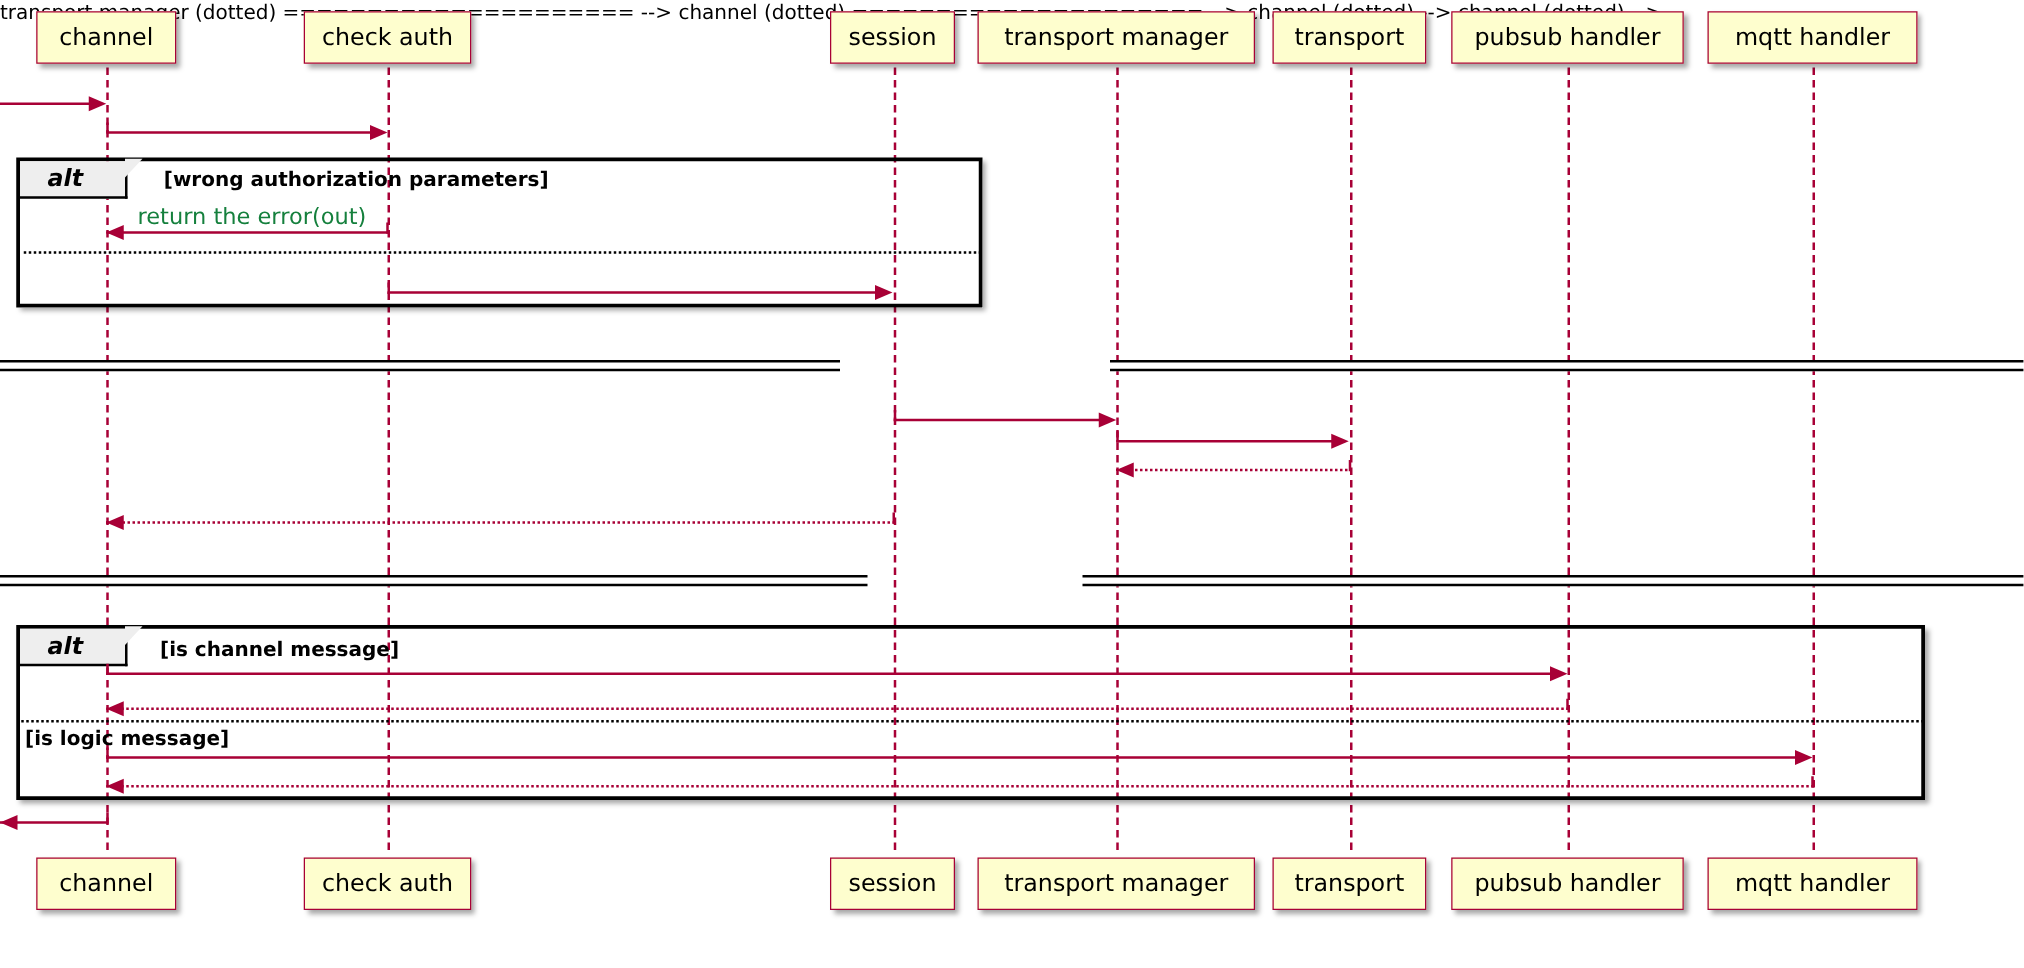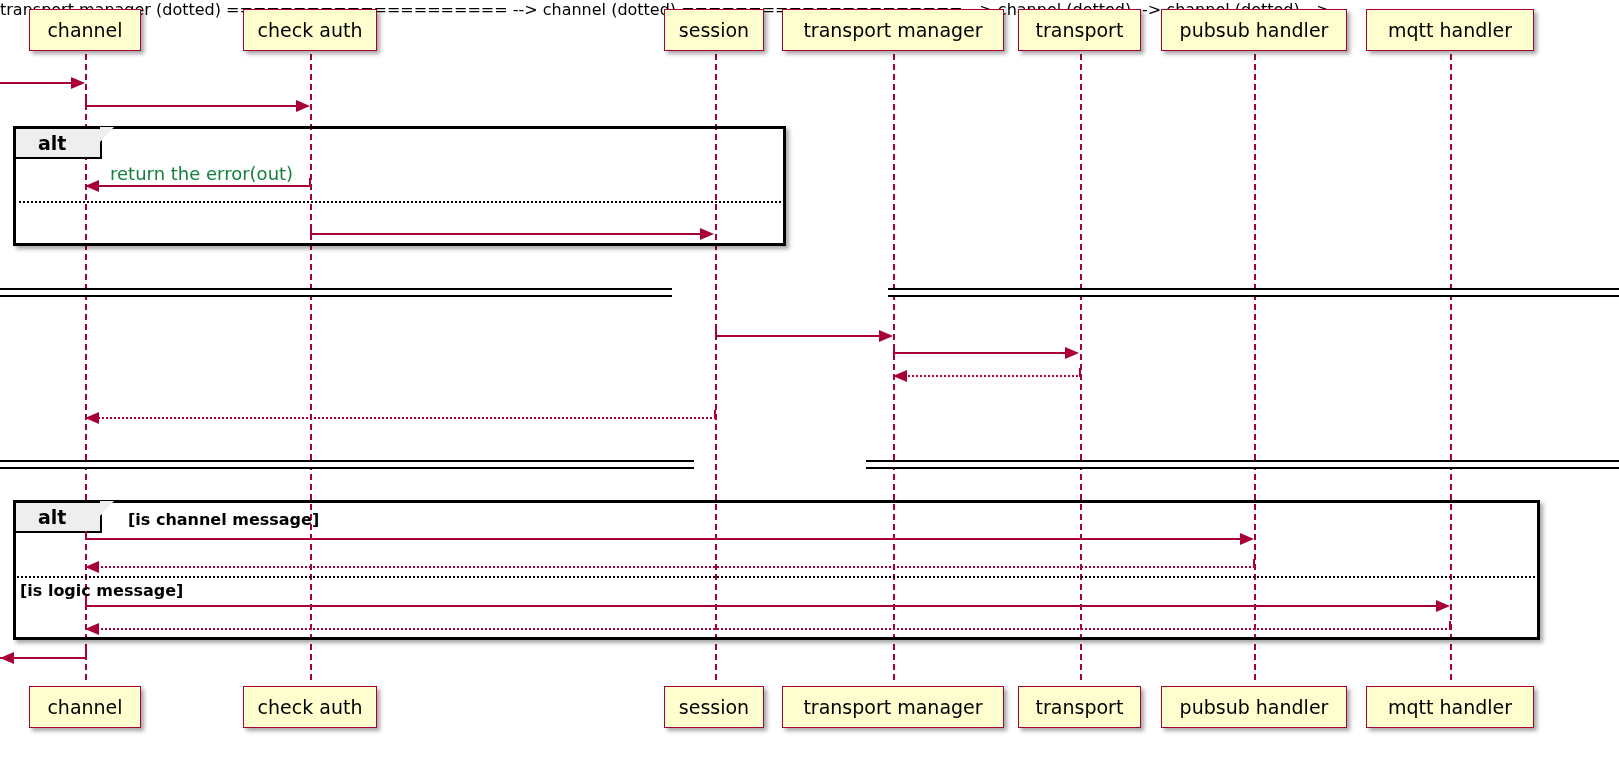--- a/index.html
+++ b/index.html
@@ -93,20 +93,21 @@
     background: #EEEEEE;
     border-right: 2px solid #000000;
     border-bottom: 2px solid #000000;
     font-size: 19px;
     font-weight: bold;
     color: #000000;
     display: flex;
     align-items: center;
     padding-left: 22px;
     height: 30px;
+    font-style: italic;
   }
   .group-tab::after {
     content: "";
     position: absolute;
     right: -14px;
     top: -2px;
     width: 0;
     height: 0;
     border-top: 15px solid #EEEEEE;
     border-right: 14px solid transparent;
@@ -194,20 +195,21 @@
   
   <div class="arrow-stub" style="left:85px; top:98px; height:8px;"></div>
   <div class="arrow-line" style="left:85px; top:105px; width:214px;"></div>
   <div class="arrow-head right" style="left:296px; top:100px;"></div>
 
   
   <div class="group-frame" style="left:13px; top:126px; width:773px; height:120px;"></div>
   <div class="group-tab" style="left:16px; top:129px; width:86px;">
     <span>alt</span>
   </div>
+  <div class="group-cond" style="left:131px; top:134px;">[wrong authorization parameters]</div>
 
   
   <div class="msg-label" style="left:110px; top:163px;">return the error(out)</div>
   <div class="arrow-line" style="left:85px; top:185px; width:226px;"></div>
   <div class="arrow-stub" style="left:309px; top:178px; height:9px;"></div>
   <div class="arrow-head left" style="left:85px; top:180px;"></div>
 
   
   <div class="group-divider" style="left:14px; top:201px; width:771px;"></div>
 

